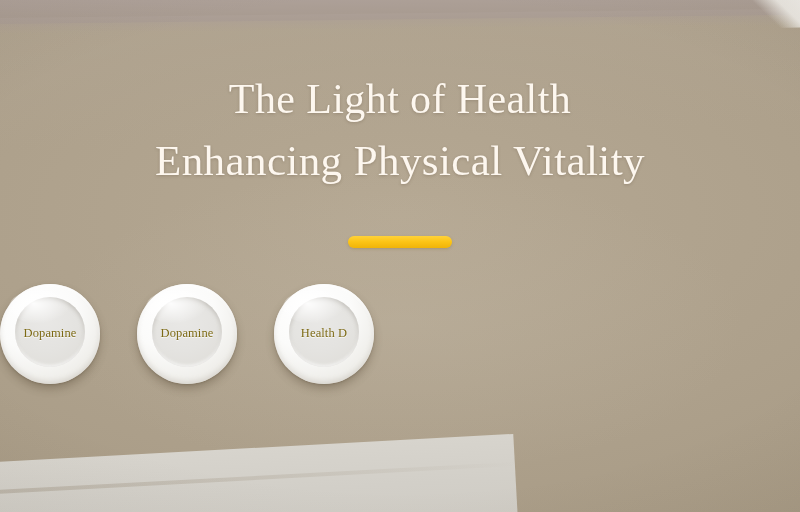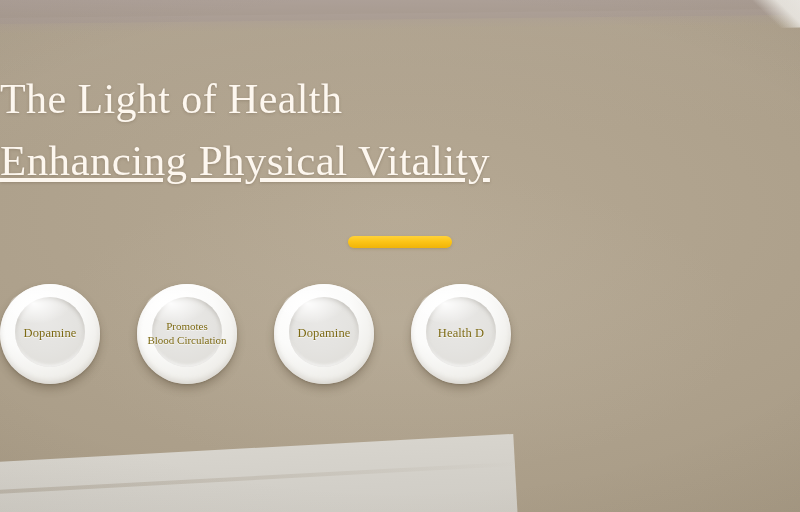--- a/index.html
+++ b/index.html
@@ -94,29 +94,30 @@
     transform-origin: left bottom;
     pointer-events: none;
   }
 
   
   .headline {
     position: absolute;
     left: 0;
     right: 0;
     top: 42px;
+    text-align: center;
     color: #fdf7ef;
     font-size: 42px;
     line-height: 1.42;
     font-weight: 400;
     letter-spacing: 0.4px;
     text-shadow: 0 1px 3px rgba(90,74,52,0.30);
   }
   .headline .line { display: block; white-space: nowrap; }
-  .headline .line2 { font-size: 43px; text-decoration: underline; }
+  .headline .line2 { font-size: 43px; }
 
   
   .divider-wrap {
     position: absolute;
     left: 0;
     right: 0;
     top: 236px;
     display: flex;
     justify-content: center;
   }
@@ -214,26 +215,20 @@
   </h1>
 
   <div class="divider-wrap">
     <div class="divider"></div>
   </div>
 
   <div class="pill-row" id="pill-row">
       <div class="pill">
         <div class="pill-label">
           <div>Dopamine</div>
-        </div>
-      </div>
-      <div class="pill">
-        <div class="pill-label small">
-          <div>Promotes</div>
-          <div>Blood Circulation</div>
         </div>
       </div>
       <div class="pill">
         <div class="pill-label">
           <div>Dopamine</div>
         </div>
       </div>
       <div class="pill">
         <div class="pill-label">
           <div>Health D</div>

